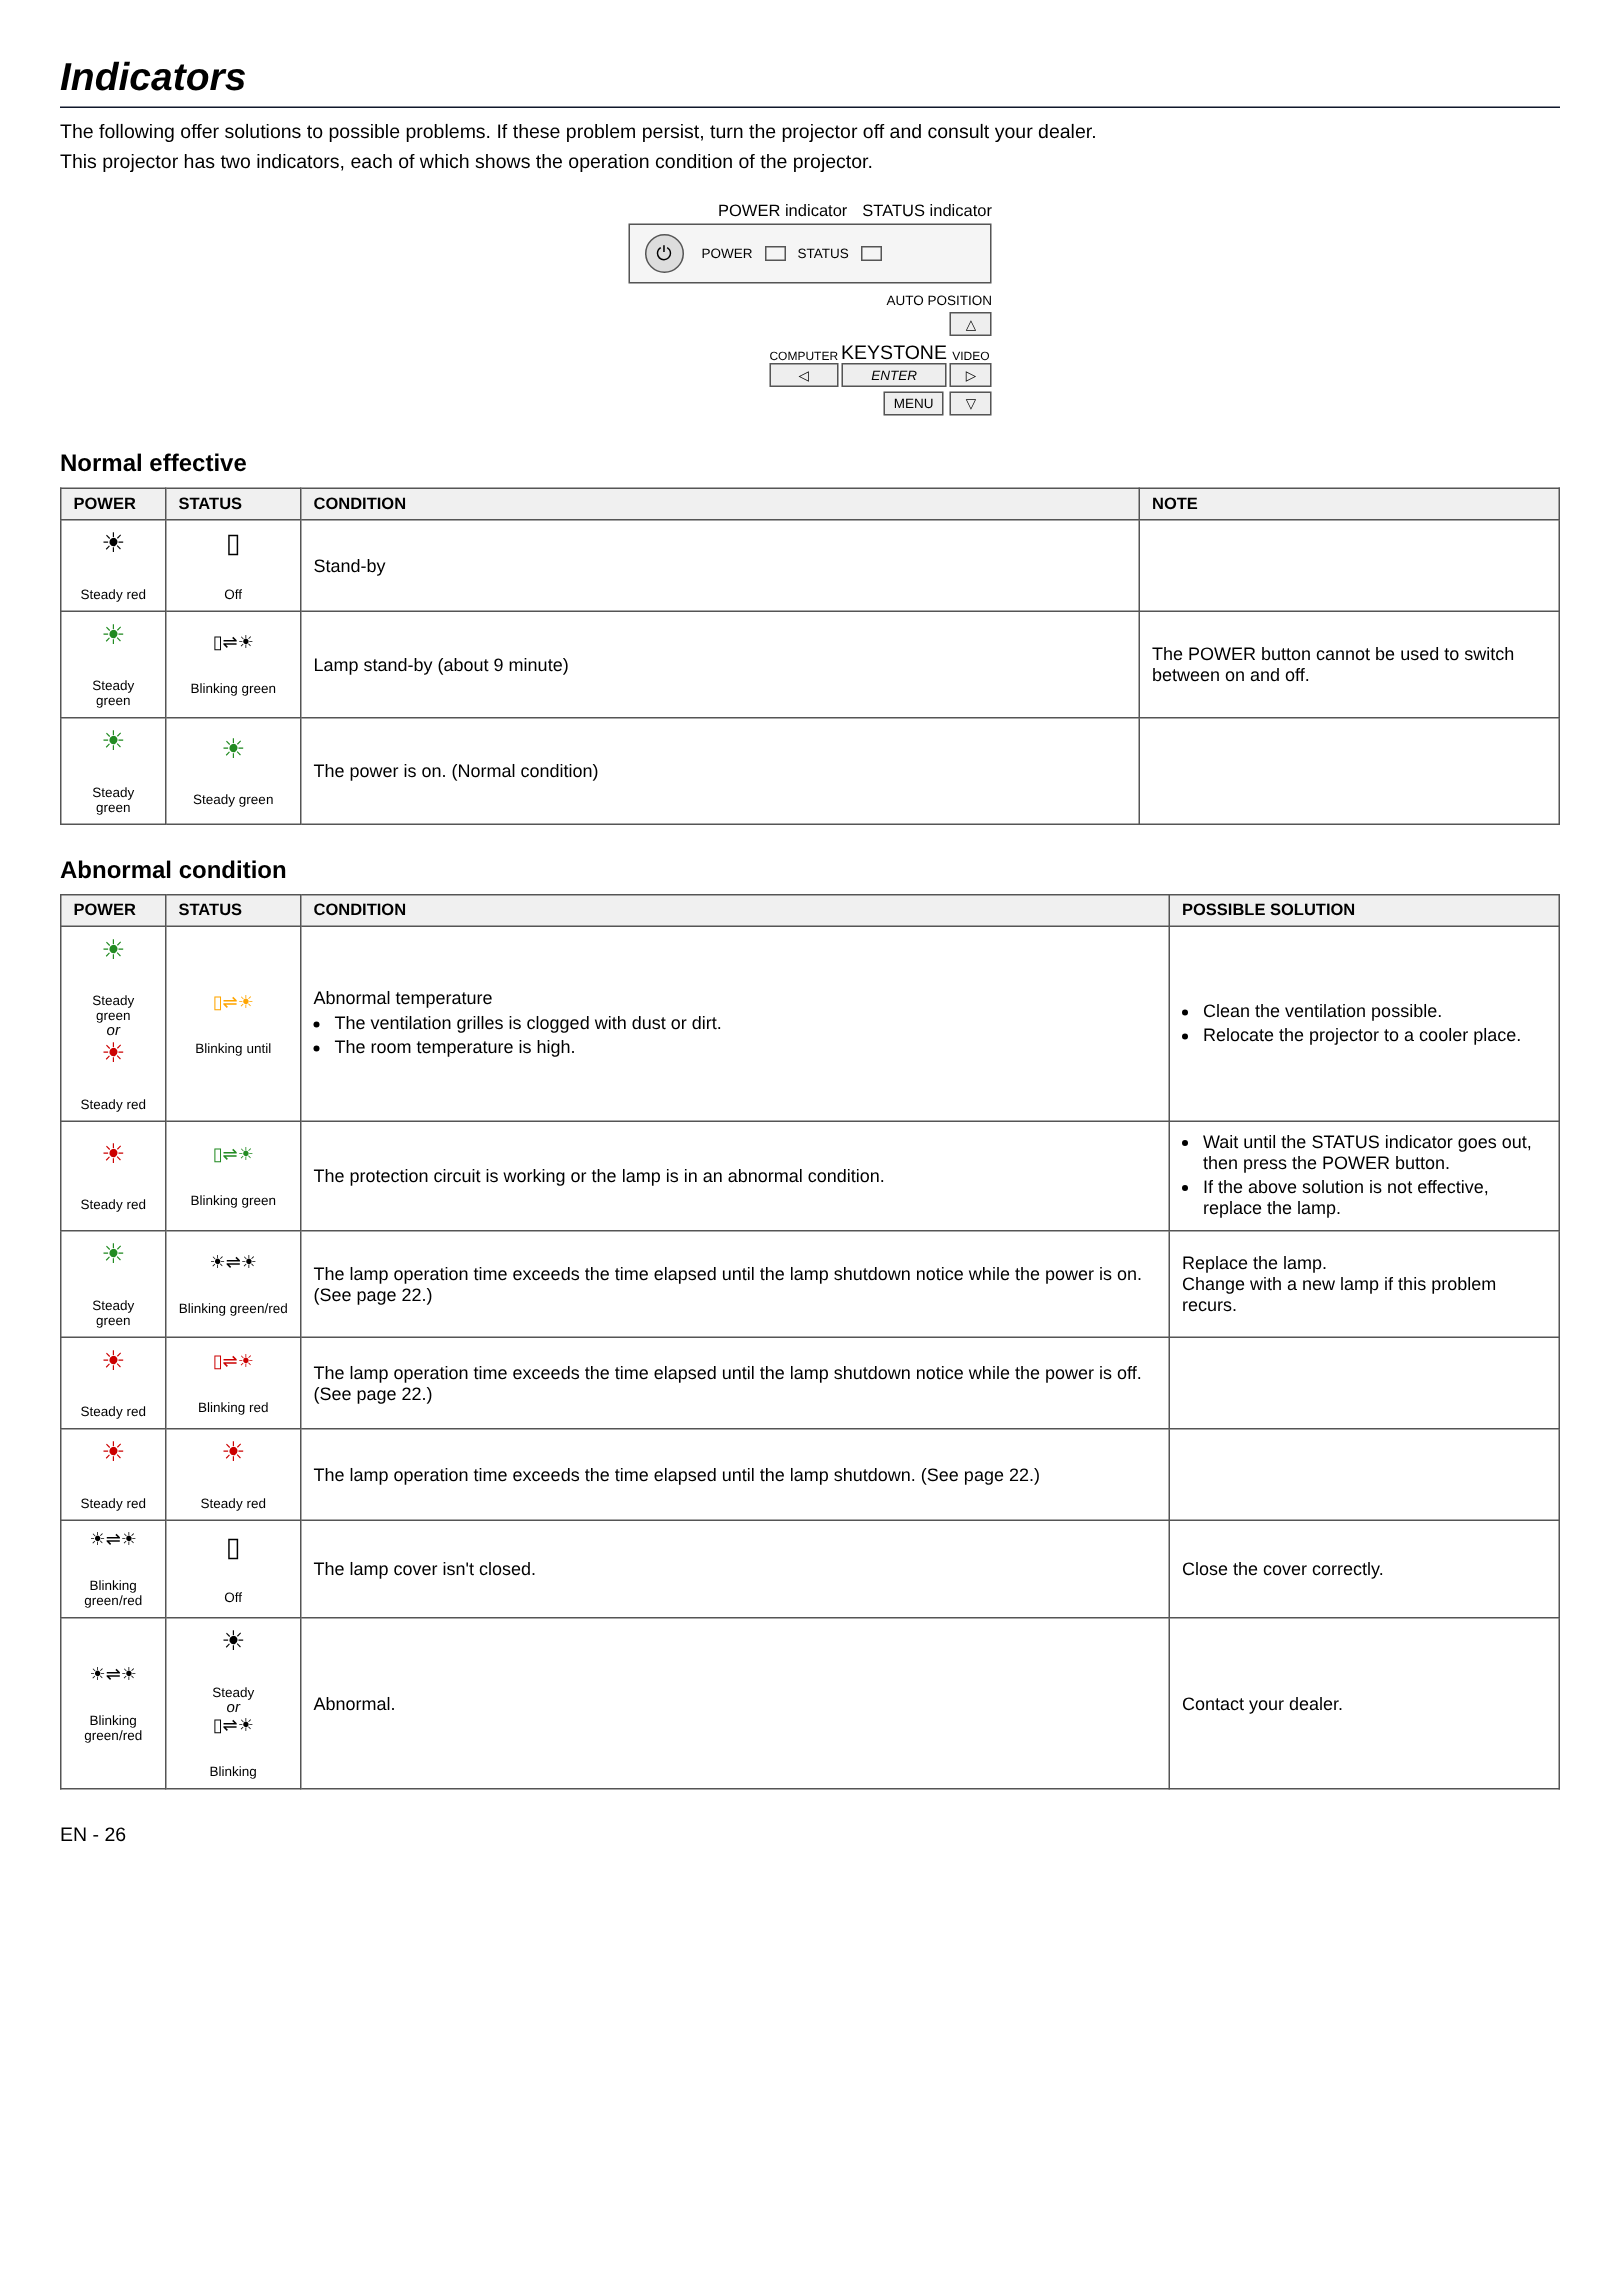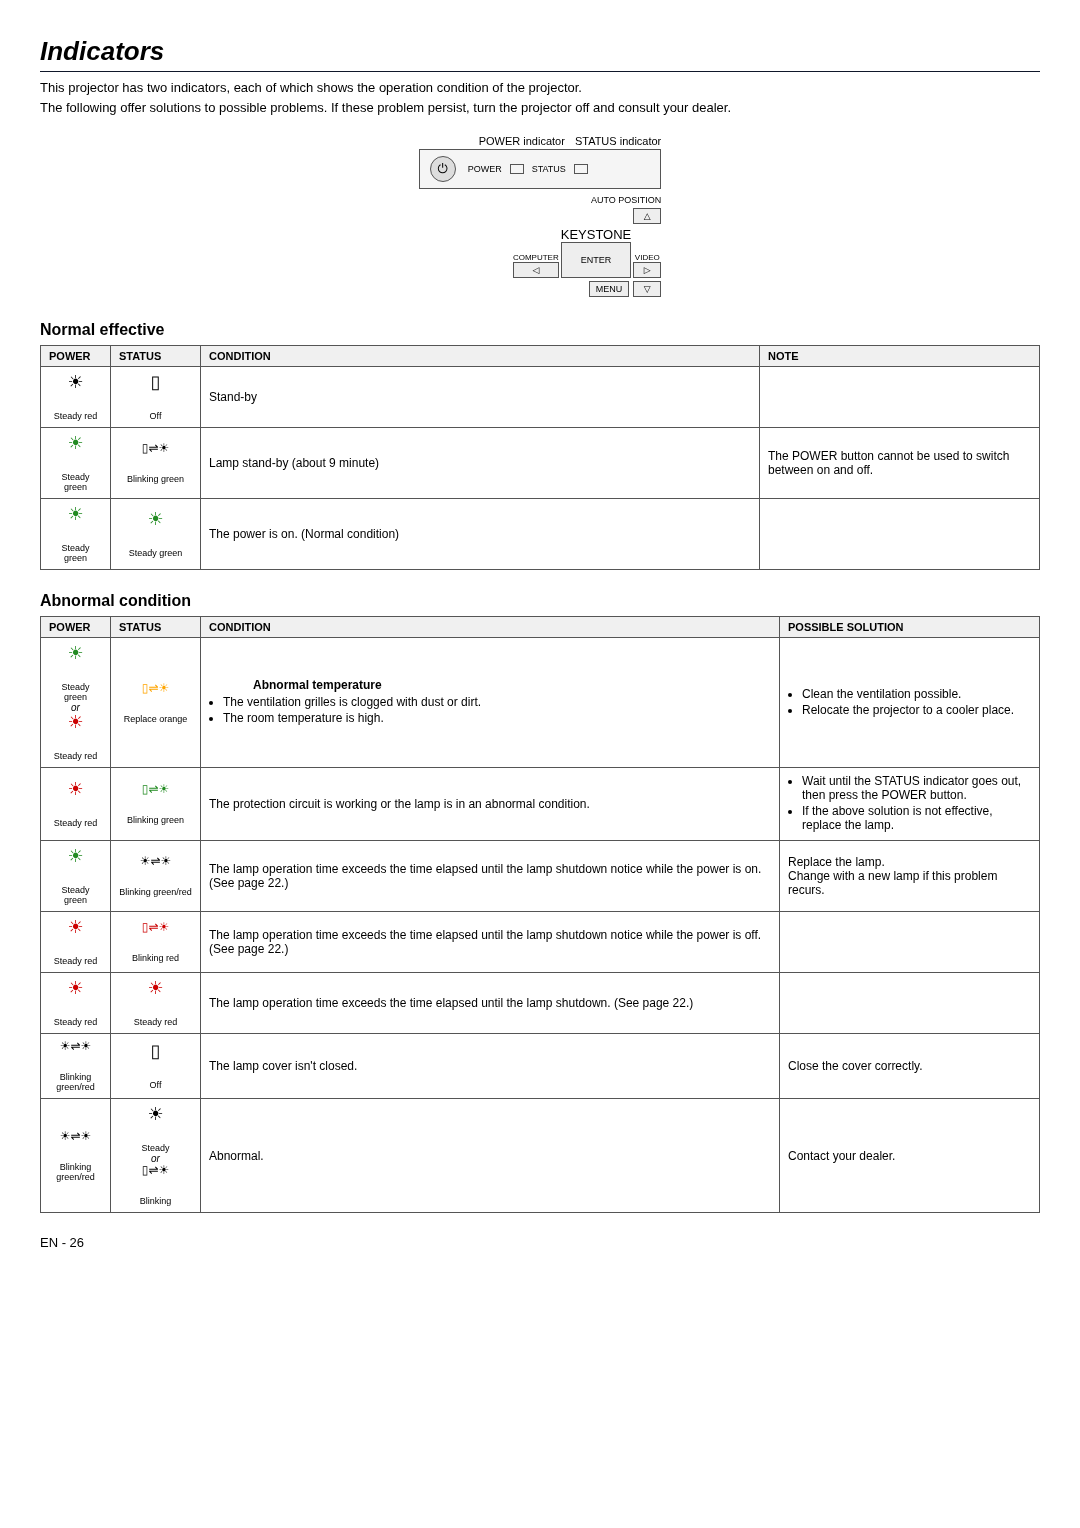--- a/index.html
+++ b/index.html
@@ -120,22 +120,22 @@
       text-align: center;
       font-style: italic;
     }
   </style>
 </head>
 <body>
 
 <h1 class="page-title">Indicators</h1>
 
 <div class="intro">
+  <p>The following offer solutions to possible problems. If these problem persist, turn the projector off and consult your dealer.</p>
   <p>This projector has two indicators, each of which shows the operation condition of the projector.</p>
-  <p>The following offer solutions to possible problems. If these problem persist, turn the projector off and consult your dealer.</p>
 </div>
 
 <div class="diagram-area">
   <div style="position:relative;display:inline-block;">
     <div style="display:flex;gap:0;font-size:11px;margin-bottom:2px;margin-left:60px;">
       <span style="margin-right:10px;">POWER indicator</span>
       <span>STATUS indicator</span>
     </div>
 
     <div style="border:1.5px solid #555;padding:6px 20px 6px 10px;display:flex;align-items:center;gap:12px;background:#f5f5f5;">
@@ -153,21 +153,21 @@
       <div class="keypad-row">
         <div class="key-btn">△</div>
       </div>
       <div class="keypad-row" style="gap:2px;align-items:flex-end;">
         <div style="text-align:center;">
           <div style="font-size:8px;">COMPUTER</div>
           <div class="key-btn">◁</div>
         </div>
         <div style="text-align:center;">
           <div style="font-size:13px;">KEYSTONE</div>
-          <div class="key-btn" style="padding:12px 8px;">ENTER</div>
+          <div class="key-btn" style="padding:2px 8px;font-style:italic;">ENTER</div>
         </div>
         <div style="text-align:center;">
           <div style="font-size:8px;">VIDEO</div>
           <div class="key-btn">▷</div>
         </div>
       </div>
       <div class="keypad-row">
         <div class="key-btn">MENU</div>
         <div class="key-btn">▽</div>
       </div>
@@ -243,24 +243,24 @@
     <tr>
       <td style="text-align:center;">
         <div class="cell-icon" style="color:#228B22;">☀</div>
         <div class="cell-label">Steady green</div>
         <div class="or-text">or</div>
         <div class="cell-icon" style="color:#c00;">☀</div>
         <div class="cell-label">Steady red</div>
       </td>
       <td style="text-align:center;">
         <div class="cell-icon" style="font-size:12px;color:orange;">▯⇌☀</div>
-        <div class="cell-label">Replace orange</div>
+        <div class="cell-label">Blinking until</div>
       </td>
       <td>
-        <div style="font-weight:bold;margin-bottom:3px;margin-left:44px;">Abnormal temperature</div>
+        <div style="font-weight:normal;margin-bottom:3px;">Abnormal temperature</div>
         <ul class="bullet-list">
           <li>The ventilation grilles is clogged with dust or dirt.</li>
           <li>The room temperature is high.</li>
         </ul>
       </td>
       <td>
         <ul class="bullet-list">
           <li>Clean the ventilation possible.</li>
           <li>Relocate the projector to a cooler place.</li>
         </ul>

